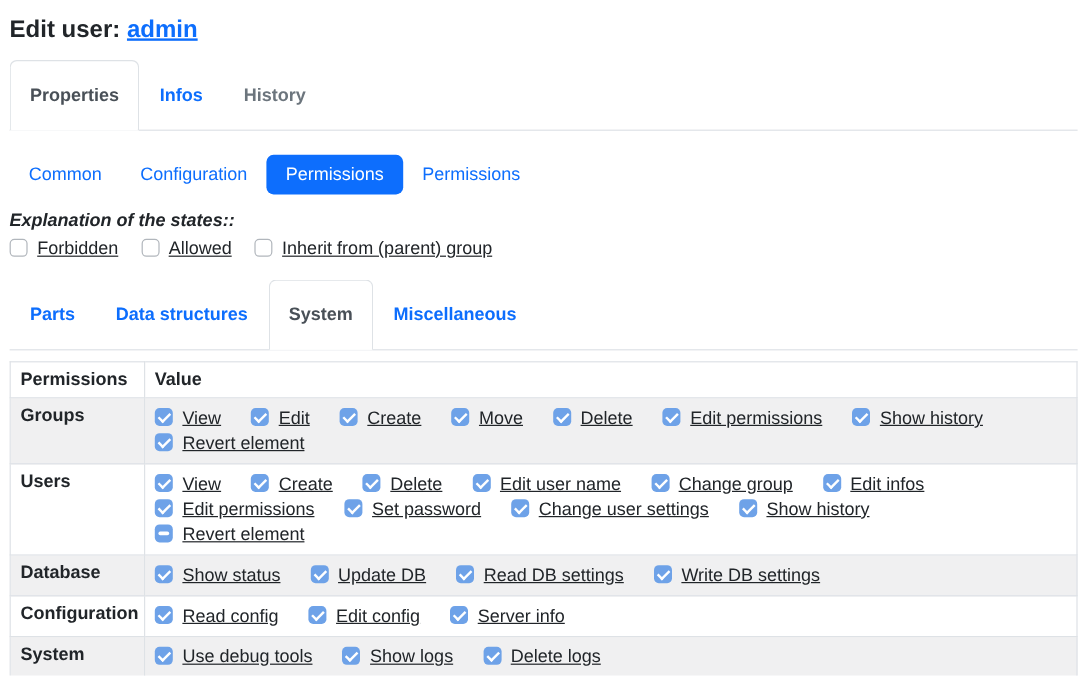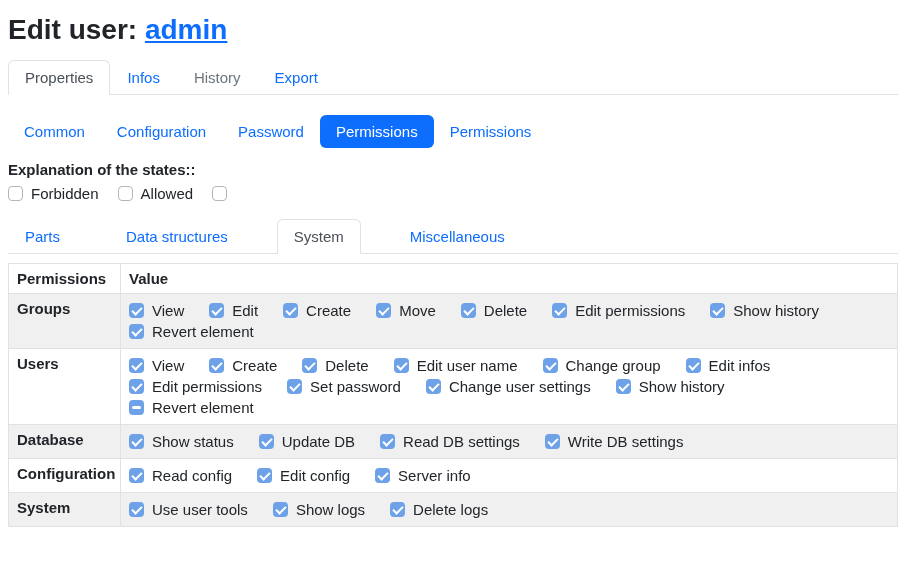--- a/index.html
+++ b/index.html
@@ -14,105 +14,104 @@
   *{box-sizing:border-box;}
   html,body{margin:0;padding:0;background:#fff;}
   body{
     width:906px;height:563px;
     padding:0 8px;
     font-family:"Liberation Sans",sans-serif;
     font-size:15px;color:var(--text);
     overflow:hidden;
   }
   
-  h1{font-size:28px;line-height:1.2;font-weight:700;margin:13px 0 0;}
+  h1{font-size:20px;line-height:1.2;font-weight:700;margin:13px 0 0;}
   h1 a{color:var(--accent);text-decoration:underline;font-weight:700;}
   
   .nav-tabs{display:flex;border-bottom:1px solid var(--border);margin-top:13px;}
   .nav-tabs .tab{
-    display:block;padding:8px 16px;margin-bottom:-1px;
+    display:block;padding:20px 16px;margin-bottom:-1px;
     border:1px solid transparent;border-radius:6px 6px 0 0;
-    color:var(--accent);text-decoration:none;cursor:pointer;white-space:nowrap;
+    color:var(--accent);text-decoration:none;cursor:pointer;white-space:nowrap;font-weight:bold;
   }
   .nav-tabs .tab.active{
     color:var(--tab-active);background:#fff;
     border-color:var(--border) var(--border) #fff;
   }
   .nav-tabs .tab.disabled{color:var(--muted);cursor:default;}
   
   .nav-pills{display:flex;margin-top:20px;}
   .pill{
     display:block;padding:8px 16px;border-radius:6px;
     color:var(--accent);text-decoration:none;cursor:pointer;white-space:nowrap;
   }
   .pill.active{background:var(--accent);color:#fff;}
   
-  .legend-heading{font-weight:700;margin:13px 0 7px;font-size:15px;}
+  .legend-heading{font-weight:700;margin:13px 0 7px;font-size:15px;font-style:italic;}
   .legend-row{display:flex;align-items:center;}
   .legend-row .cb-item{margin-right:19px;}
   
   .cb{
     width:15px;height:15px;border-radius:4px;
     display:inline-block;position:relative;flex:none;
   }
   .cb.unchecked{background:#fff;border:1px solid #b1b6bc;}
   .cb.checked,.cb.indeterminate{background:var(--cb-blue);}
   .cb.checked::after{
     content:"";position:absolute;left:5px;top:2px;width:4px;height:8px;
     border:solid #fff;border-width:0 2px 2px 0;transform:rotate(45deg);
   }
   .cb.indeterminate::after{
     content:"";position:absolute;left:3px;top:6px;width:9px;height:3px;
     border-radius:1.5px;background:#fff;
   }
-  .cb-item{display:inline-flex;align-items:center;gap:8px;cursor:pointer;}
+  .cb-item{display:inline-flex;gap:8px;cursor:pointer;text-decoration:underline;}
   
   table{width:100%;border-collapse:collapse;margin-top:9px;table-layout:fixed;}
   th,td{border:1px solid var(--border);padding:6px 8px;text-align:left;vertical-align:top;}
   thead th{font-weight:700;padding:6px 8px;}
   th.cat-col{width:112px;}
   tbody th{font-weight:700;}
   tr.striped{background:var(--stripe);padding-left:20px;}
   .cb-line{display:flex;flex-wrap:nowrap;column-gap:25px;align-items:center;min-height:21px;}
   .cb-line + .cb-line{margin-top:0;}
-  .second-tabs{margin-top:17px;gap:32px;}
+  .second-tabs{margin-top:17px;}
 </style>
 </head>
 <body>
 
 <h1><span>Edit user: </span><a href="#">admin</a></h1>
 
 <nav class="nav-tabs">
   <a class="tab active">Properties</a>
   <a class="tab">Infos</a>
   <a class="tab disabled">History</a>
-  <a class="tab">Export</a>
 </nav>
 
 <nav class="nav-pills">
   <a class="pill">Common</a>
   <a class="pill">Configuration</a>
-  <a class="pill">Password</a>
   <a class="pill active">Permissions</a>
   <a class="pill">Permissions</a>
 </nav>
 
 <div class="legend-heading">Explanation of the states::</div>
 
 <div class="legend-row">
   <label class="cb-item">
     <span class="cb unchecked"></span>
     <span>Forbidden</span>
   </label>
   <label class="cb-item">
     <span class="cb unchecked"></span>
     <span>Allowed</span>
   </label>
   <label class="cb-item">
     <span class="cb unchecked"></span>
+    <span>Inherit from (parent) group</span>
   </label>
 </div>
 
 <nav class="nav-tabs second-tabs">
   <a class="tab">Parts</a>
   <a class="tab">Data structures</a>
   <a class="tab active">System</a>
   <a class="tab">Miscellaneous</a>
 </nav>
 
@@ -261,21 +260,21 @@
             </label>
           </div>
         </td>
       </tr>
       <tr class="striped">
         <th>System</th>
         <td>
           <div class="cb-line">
             <label class="cb-item">
               <span class="cb checked"></span>
-              <span>Use user tools</span>
+              <span>Use debug tools</span>
             </label>
             <label class="cb-item">
               <span class="cb checked"></span>
               <span>Show logs</span>
             </label>
             <label class="cb-item">
               <span class="cb checked"></span>
               <span>Delete logs</span>
             </label>
           </div>

